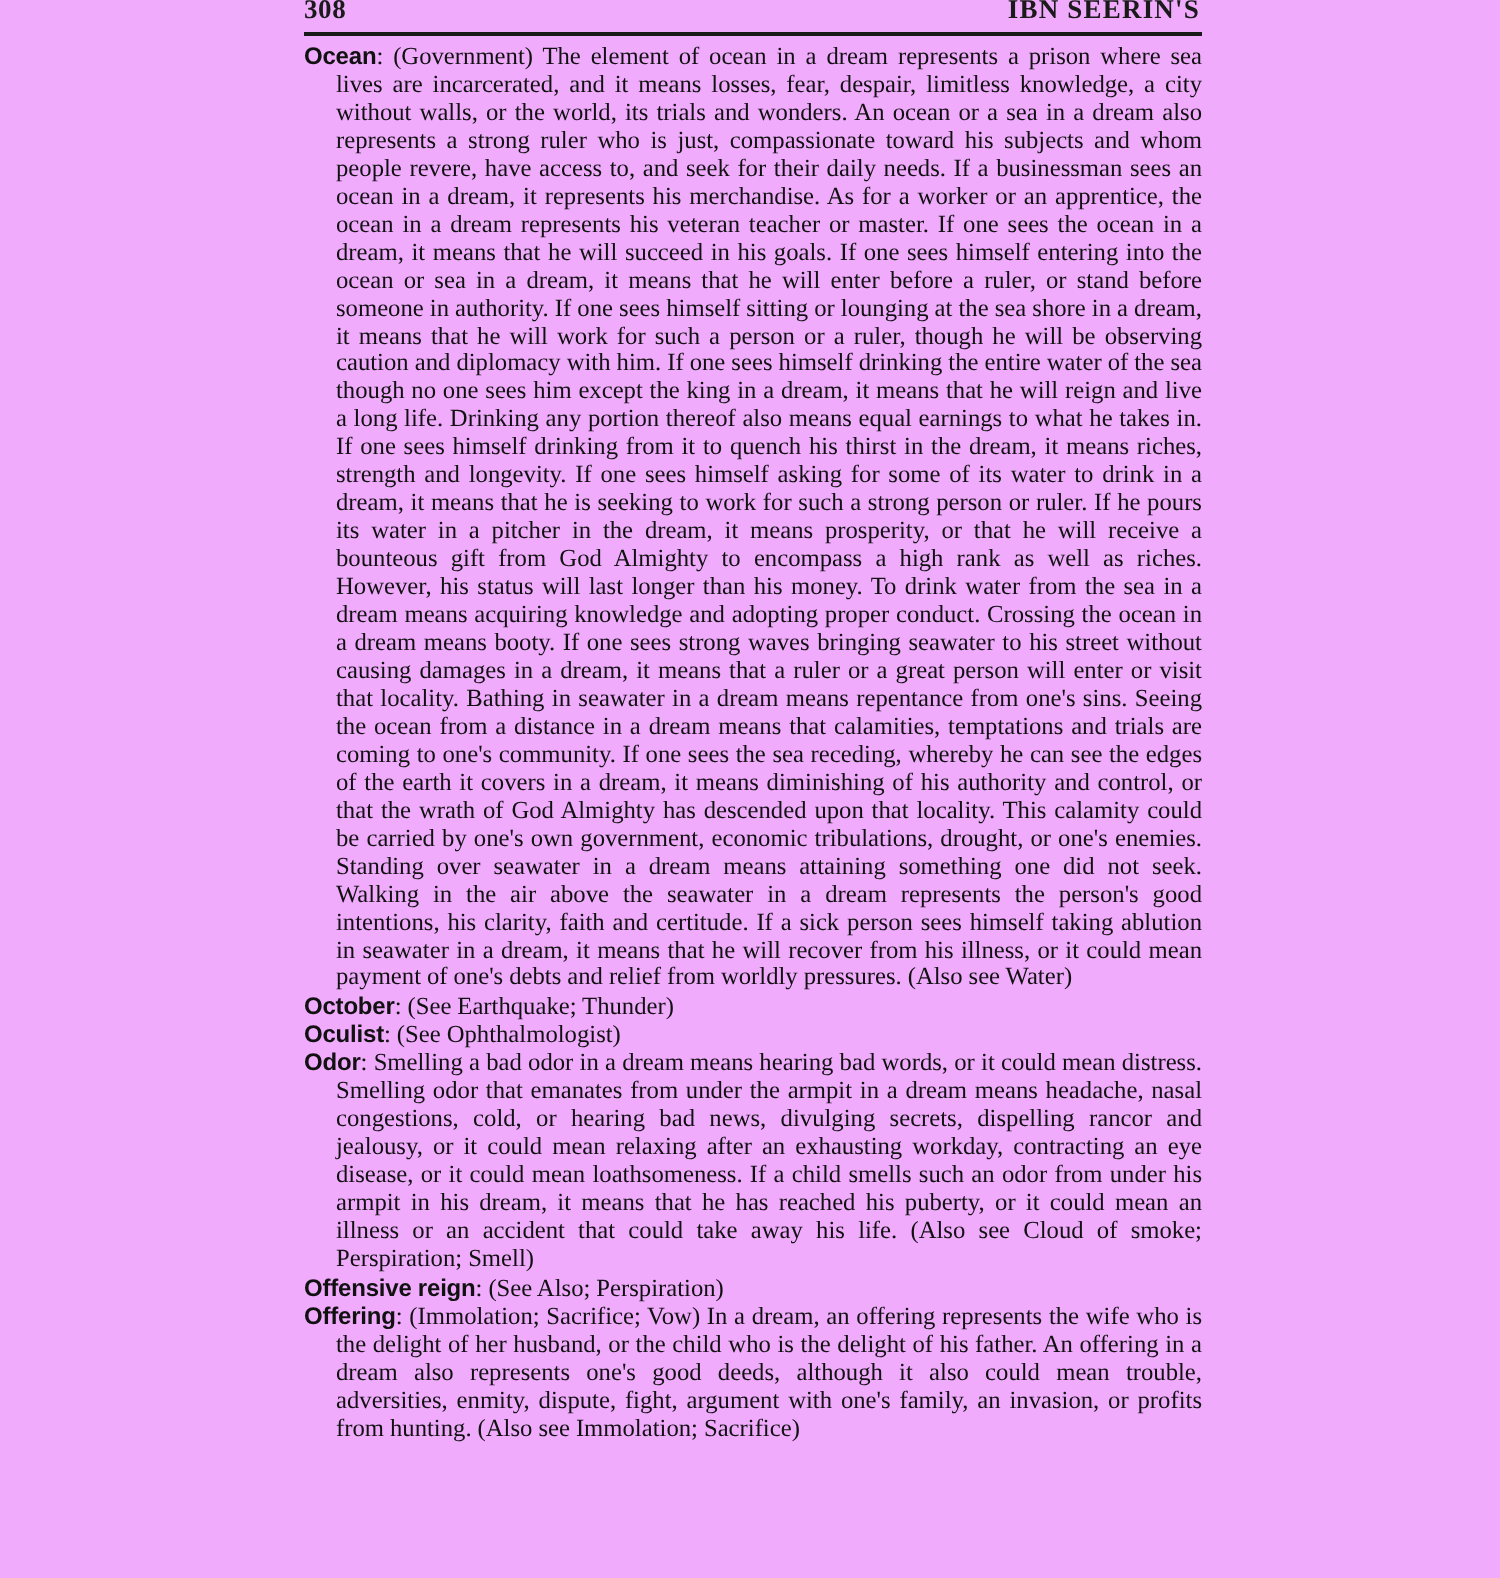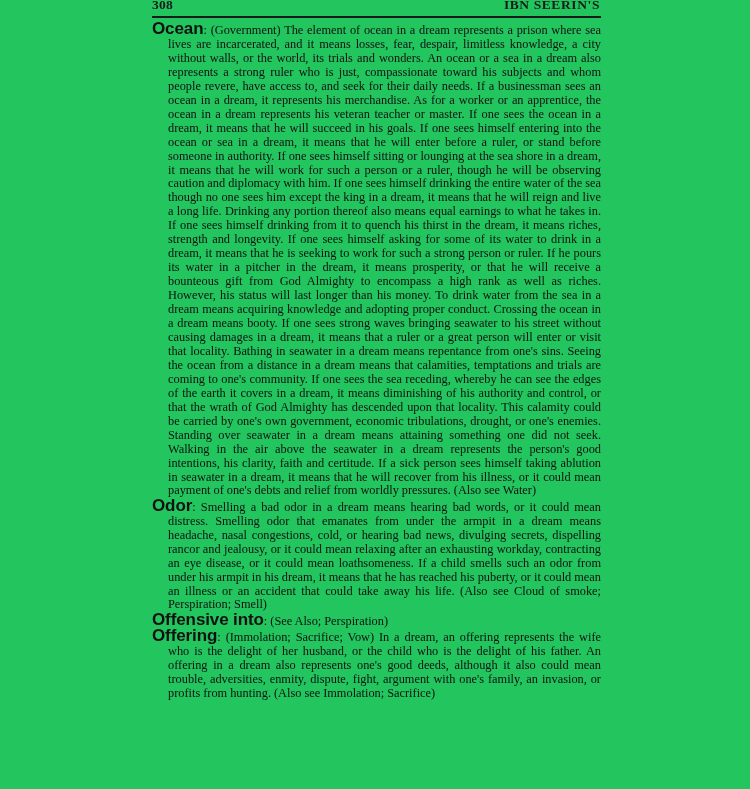--- a/index.html
+++ b/index.html
@@ -14,21 +14,21 @@
     overflow: hidden;
     font-family: "Liberation Serif", "DejaVu Serif", serif;
     color: #111111;
     -webkit-font-smoothing: none;
   }
 
   .page {
     position: relative;
     width: 750px;
     height: 789px;
-    background: #22c55e;
+    background: #f0abfc;
     box-sizing: border-box;
   }
 
   
   .running-head {
     position: absolute;
     left: 152px;
     top: -3px;
     width: 448px;
     height: 20px;
@@ -79,21 +79,21 @@
     text-indent: -16px;
     padding-left: 16px;
     hyphens: manual;
     word-spacing: -0.1px;
   }
   .entry + .entry { margin-top: 0.4px; }
 
   .headword {
     font-weight: 700;
     font-family: "Liberation Sans", "DejaVu Sans", sans-serif;
-    font-size: 17px;
+    font-size: 12px;
     letter-spacing: -0.1px;
   }
 
   .xref {
   }
 
   .last-line-flat {
     text-align-last: left;
   }
 </style>
@@ -108,28 +108,34 @@
   </div>
 
   <div class="head-rule"></div>
 
   <div class="column">
 
     <p class="entry">
       <span class="headword">Ocean</span><span>: </span><span>(Government) The element of ocean in a dream represents a prison where sea lives are incarcerated, and it means losses, fear, despair, limitless knowledge, a city without walls, or the world, its trials and wonders. An ocean or a sea in a dream also represents a strong ruler who is just, compassionate toward his subjects and whom people revere, have access to, and seek for their daily needs. If a businessman sees an ocean in a dream, it represents his merchandise. As for a worker or an apprentice, the ocean in a dream represents his veteran teacher or master. If one sees the ocean in a dream, it means that he will succeed in his goals. If one sees himself entering into the ocean or sea in a dream, it means that he will enter before a ruler, or stand before someone in authority. If one sees himself sitting or lounging at the sea shore in a dream, it means that he will work for such a person or a ruler, though he will be observing caution and diplomacy with him. If one sees himself drinking the entire water of the sea though no one sees him except the king in a dream, it means that he will reign and live a long life. Drinking any portion thereof also means equal earnings to what he takes in. If one sees himself drinking from it to quench his thirst in the dream, it means riches, strength and longevity. If one sees himself asking for some of its water to drink in a dream, it means that he is seeking to work for such a strong person or ruler. If he pours its water in a pitcher in the dream, it means prosperity, or that he will receive a bounteous gift from God Almighty to encompass a high rank as well as riches. However, his status will last longer than his money. To drink water from the sea in a dream means acquiring knowledge and adopting proper conduct. Crossing the ocean in a dream means booty. If one sees strong waves bringing seawater to his street without causing damages in a dream, it means that a ruler or a great person will enter or visit that locality. Bathing in seawater in a dream means repentance from one's sins. Seeing the ocean from a distance in a dream means that calamities, temptations and trials are coming to one's community. If one sees the sea receding, whereby he can see the edges of the earth it covers in a dream, it means diminishing of his authority and control, or that the wrath of God Almighty has descended upon that locality. This calamity could be carried by one's own government, economic tribulations, drought, or one's enemies. Standing over seawater in a dream means attaining something one did not seek. Walking in the air above the seawater in a dream represents the person's good intentions, his clarity, faith and certitude. If a sick person sees himself taking ablution in seawater in a dream, it means that he will recover from his illness, or it could mean payment of one's debts and relief from worldly pressures. </span><span class="xref">(Also see Water)</span>
     </p>
 
+    <p class="entry">
+      <span class="headword">October</span><span>: </span><span></span><span class="xref">(See Earthquake; Thunder)</span>
+    </p>
 
+    <p class="entry">
+      <span class="headword">Oculist</span><span>: </span><span></span><span class="xref">(See Ophthalmologist)</span>
+    </p>
 
     <p class="entry">
       <span class="headword">Odor</span><span>: </span><span>Smelling a bad odor in a dream means hearing bad words, or it could mean distress. Smelling odor that emanates from under the armpit in a dream means headache, nasal congestions, cold, or hearing bad news, divulging secrets, dispelling rancor and jealousy, or it could mean relaxing after an exhausting workday, contracting an eye disease, or it could mean loathsomeness. If a child smells such an odor from under his armpit in his dream, it means that he has reached his puberty, or it could mean an illness or an accident that could take away his life. </span><span class="xref">(Also see Cloud of smoke; Perspiration; Smell)</span>
     </p>
 
     <p class="entry">
-      <span class="headword">Offensive into</span><span>: </span><span></span><span class="xref">(See Also; Perspiration)</span>
+      <span class="headword">Offensive reign</span><span>: </span><span></span><span class="xref">(See Also; Perspiration)</span>
     </p>
 
     <p class="entry">
       <span class="headword">Offering</span><span>: </span><span>(Immolation; Sacrifice; Vow) In a dream, an offering represents the wife who is the delight of her husband, or the child who is the delight of his father. An offering in a dream also represents one's good deeds, although it also could mean trouble, adversities, enmity, dispute, fight, argument with one's family, an invasion, or profits from hunting. </span><span class="xref">(Also see Immolation; Sacrifice)</span>
     </p>
 
   </div>
 
 </div>
 

